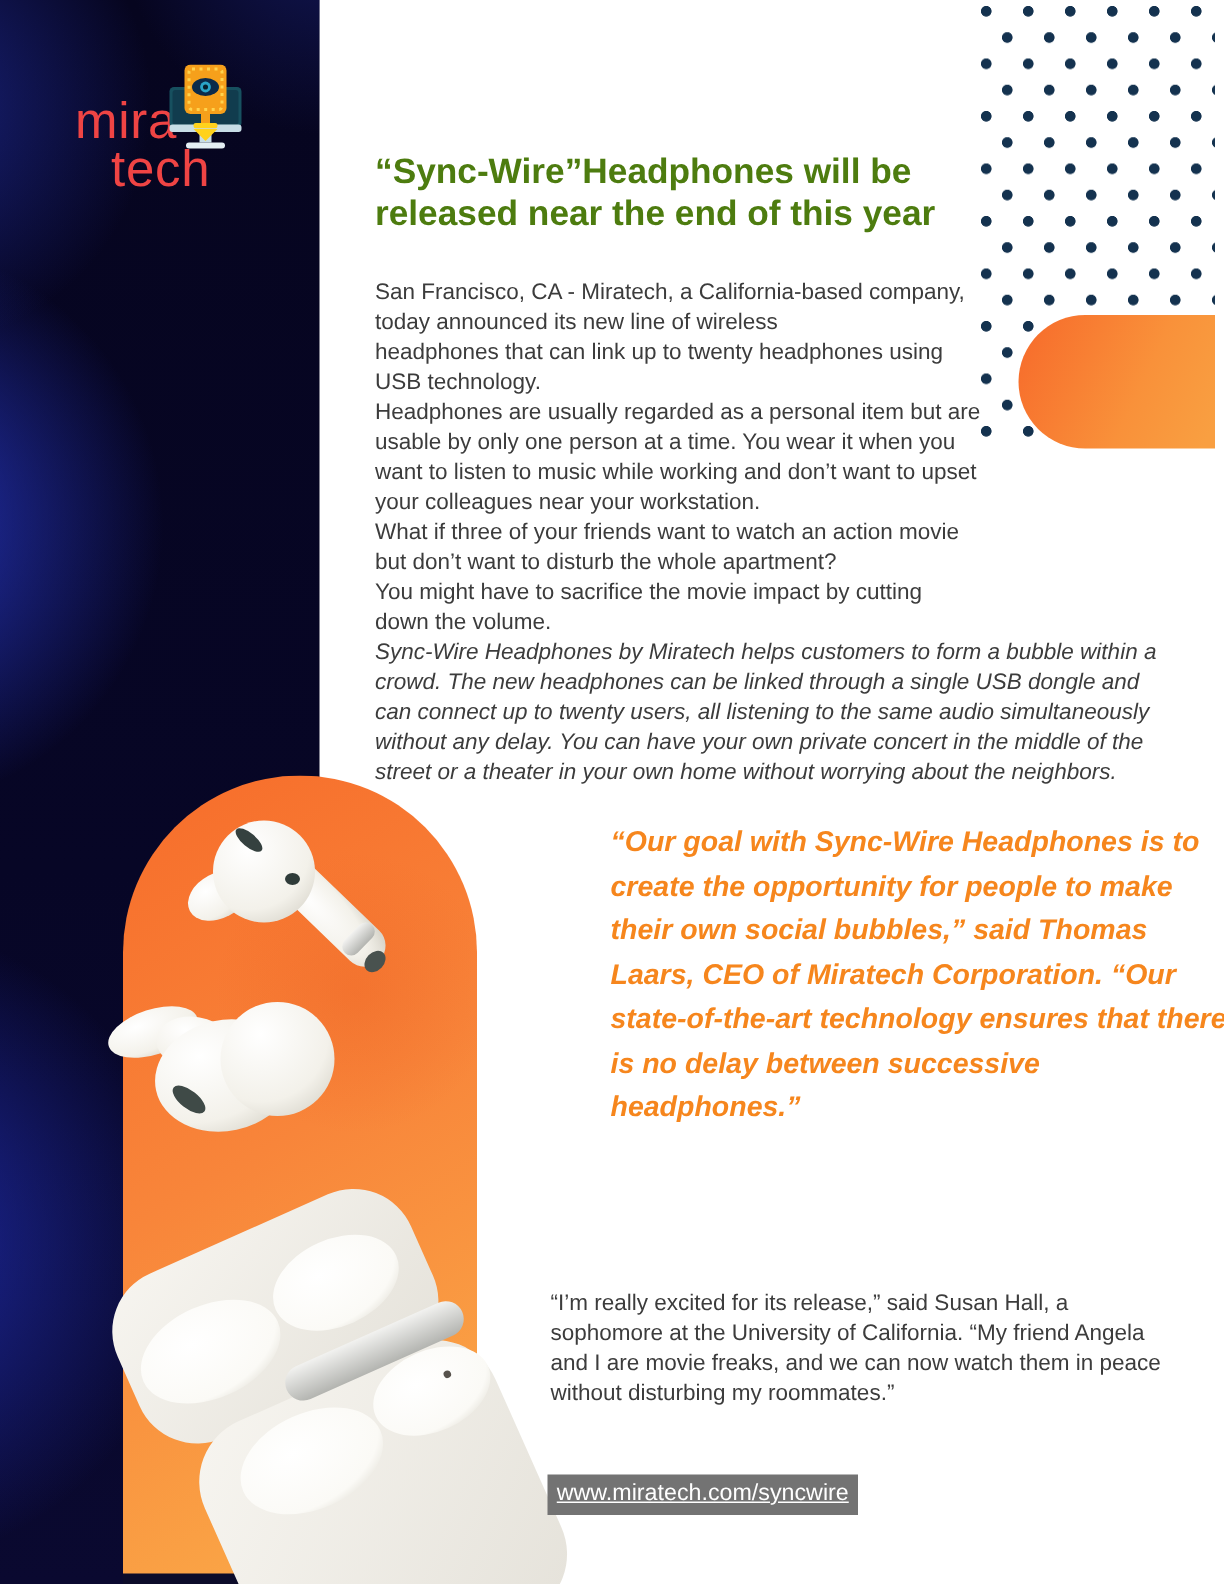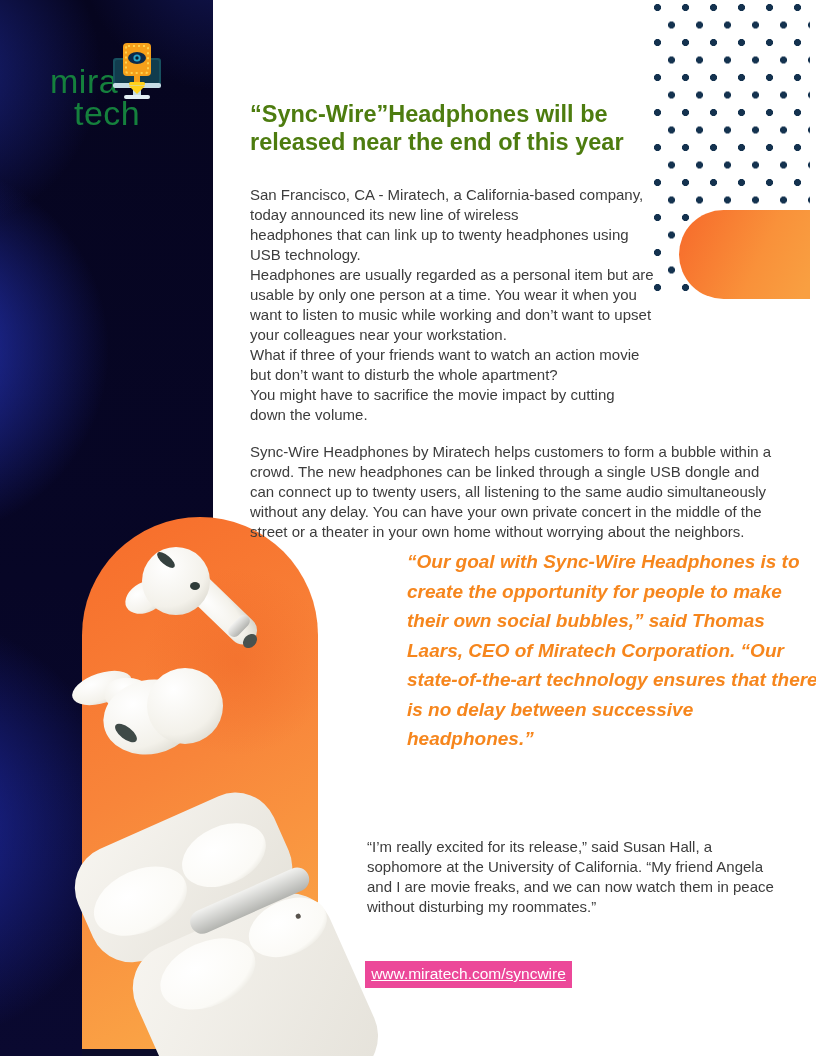--- a/index.html
+++ b/index.html
@@ -9,21 +9,21 @@
   
   .navy-band{position:absolute;left:0;top:0;width:213px;height:1056px;
     background:
       radial-gradient(circle 230px at -60px 70px,  rgba(40,58,200,.55), rgba(40,58,200,0) 70%),
       radial-gradient(circle 270px at -80px 350px, rgba(43,62,219,.85), rgba(43,62,219,0) 70%),
       radial-gradient(circle 300px at -90px 830px, rgba(36,52,200,.80), rgba(36,52,200,0) 72%),
       radial-gradient(circle 200px at 220px -50px, rgba(28,38,130,.55), rgba(28,38,130,0) 70%),
       linear-gradient(180deg,#06051f 0%,#070626 55%,#0a0930 100%);}
 
   
-  .logo{position:absolute;left:46px;top:42px;width:140px;height:92px;color:#15803d;}
+  .logo{position:absolute;left:46px;top:42px;width:140px;height:92px;color:#ef4444;}
   .logo-mira{position:absolute;left:4px;top:20px;font-size:34px;font-weight:300;letter-spacing:.5px;}
   .logo-tech{position:absolute;left:28px;top:52px;font-size:34px;font-weight:400;letter-spacing:.5px;}
   .logo-icon{position:absolute;left:66px;top:1px;}
 
   
   .dots{position:absolute;left:648px;top:2px;width:162px;height:294px;
     background-image:
       radial-gradient(circle at 3.5px 3.5px,#14324F 3.3px,rgba(20,50,79,0) 3.8px),
       radial-gradient(circle at 3.5px 3.5px,#14324F 3.3px,rgba(20,50,79,0) 3.8px);
     background-size:28px 35px;
@@ -43,29 +43,29 @@
   .bottom-strip{position:absolute;left:82px;top:1049px;width:128px;height:7px;background:#0c0c2a;}
 
   .art{position:absolute;left:0;top:0;width:816px;height:1056px;pointer-events:none;}
 
   
   .headline{position:absolute;left:250px;top:84px;width:440px;
     font-size:23.5px;line-height:28.5px;font-weight:700;color:#4d7c0f;}
   .para{position:absolute;color:#3c3c3c;font-size:15px;line-height:20px;white-space:pre-line;}
   .p1{left:250px;top:170px;width:404px;}
   .p2{left:250px;top:250px;width:404px;}
-  .p3{left:250px;top:427px;width:535px;}
+  .p3{left:250px;top:410px;width:535px;font-style:italic;}
   .quote{position:absolute;left:367px;top:528px;width:415px;
     font-size:19px;line-height:29.5px;font-weight:700;font-style:italic;color:#F6861D;}
   .p4{left:367px;top:726px;width:415px;}
-  .p5{left:367px;top:822px;width:415px;}
+  .p5{left:367px;top:844px;width:415px;}
   .p6{left:367px;top:903px;width:415px;}
 
-  .cta{position:absolute;left:365px;top:961px;width:207px;height:18px;
-    background:#ec4899;color:#ffffff;font-size:15.5px;font-weight:400;
+  .cta{position:absolute;left:365px;top:983px;width:207px;height:18px;
+    background:#737373;color:#ffffff;font-size:15.5px;font-weight:400;
     text-align:center;text-decoration:underline;padding:4px 0 5px 0;display:block;}
 </style>
 </head>
 <body>
 
 <div class="page">
 
   <div class="navy-band"></div>
 
   <div class="logo">

